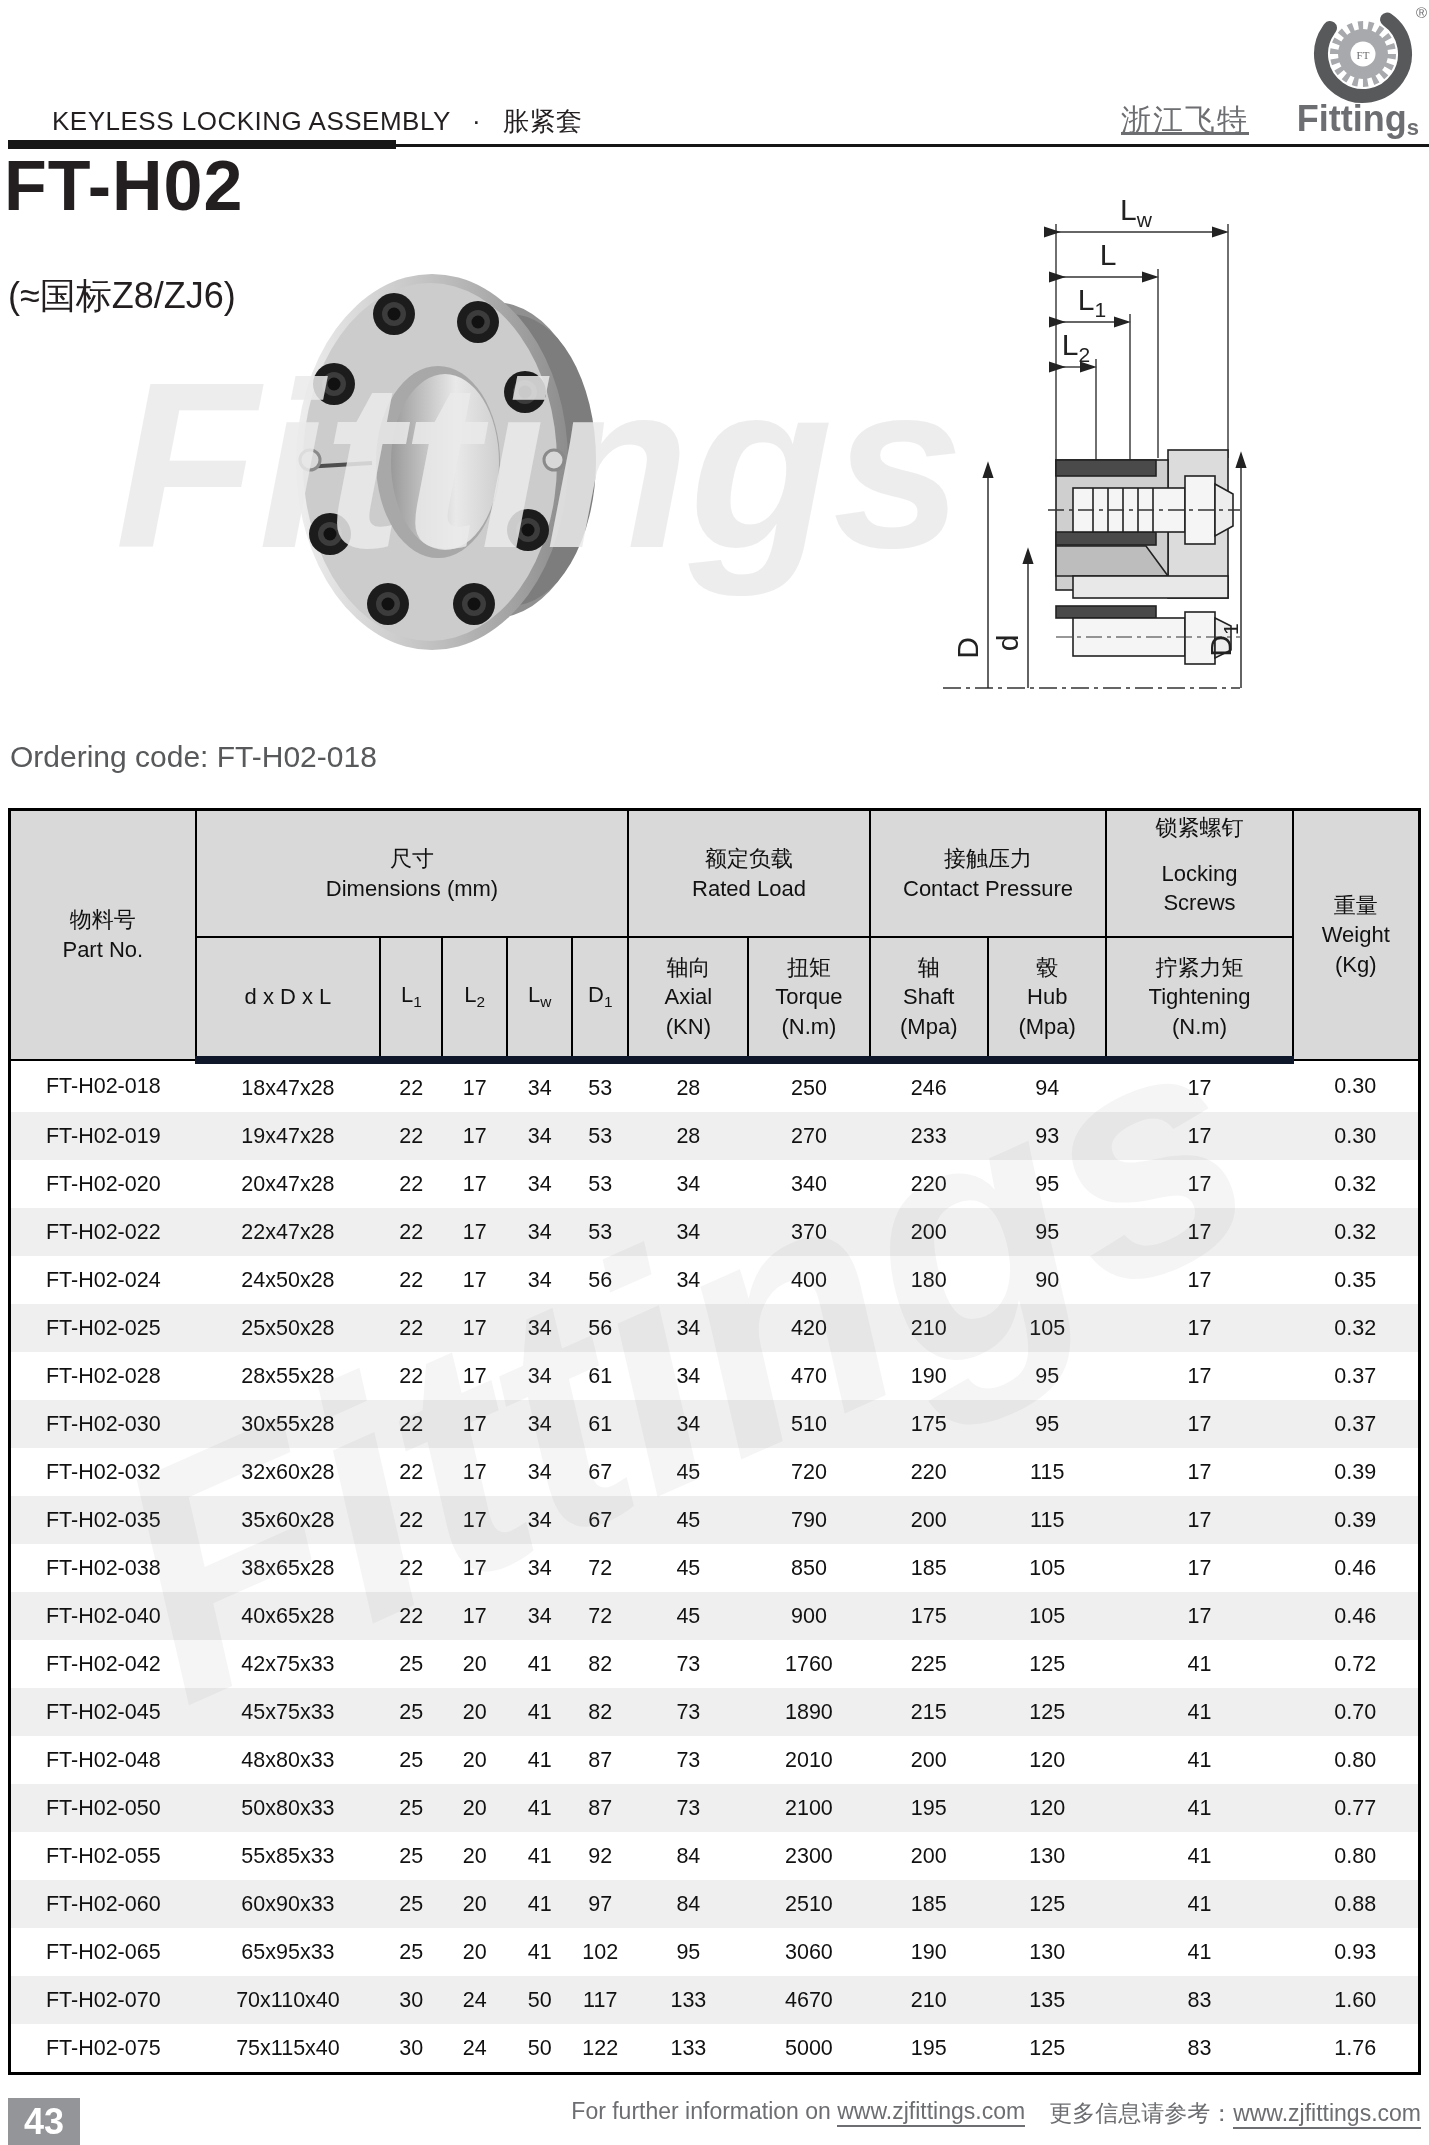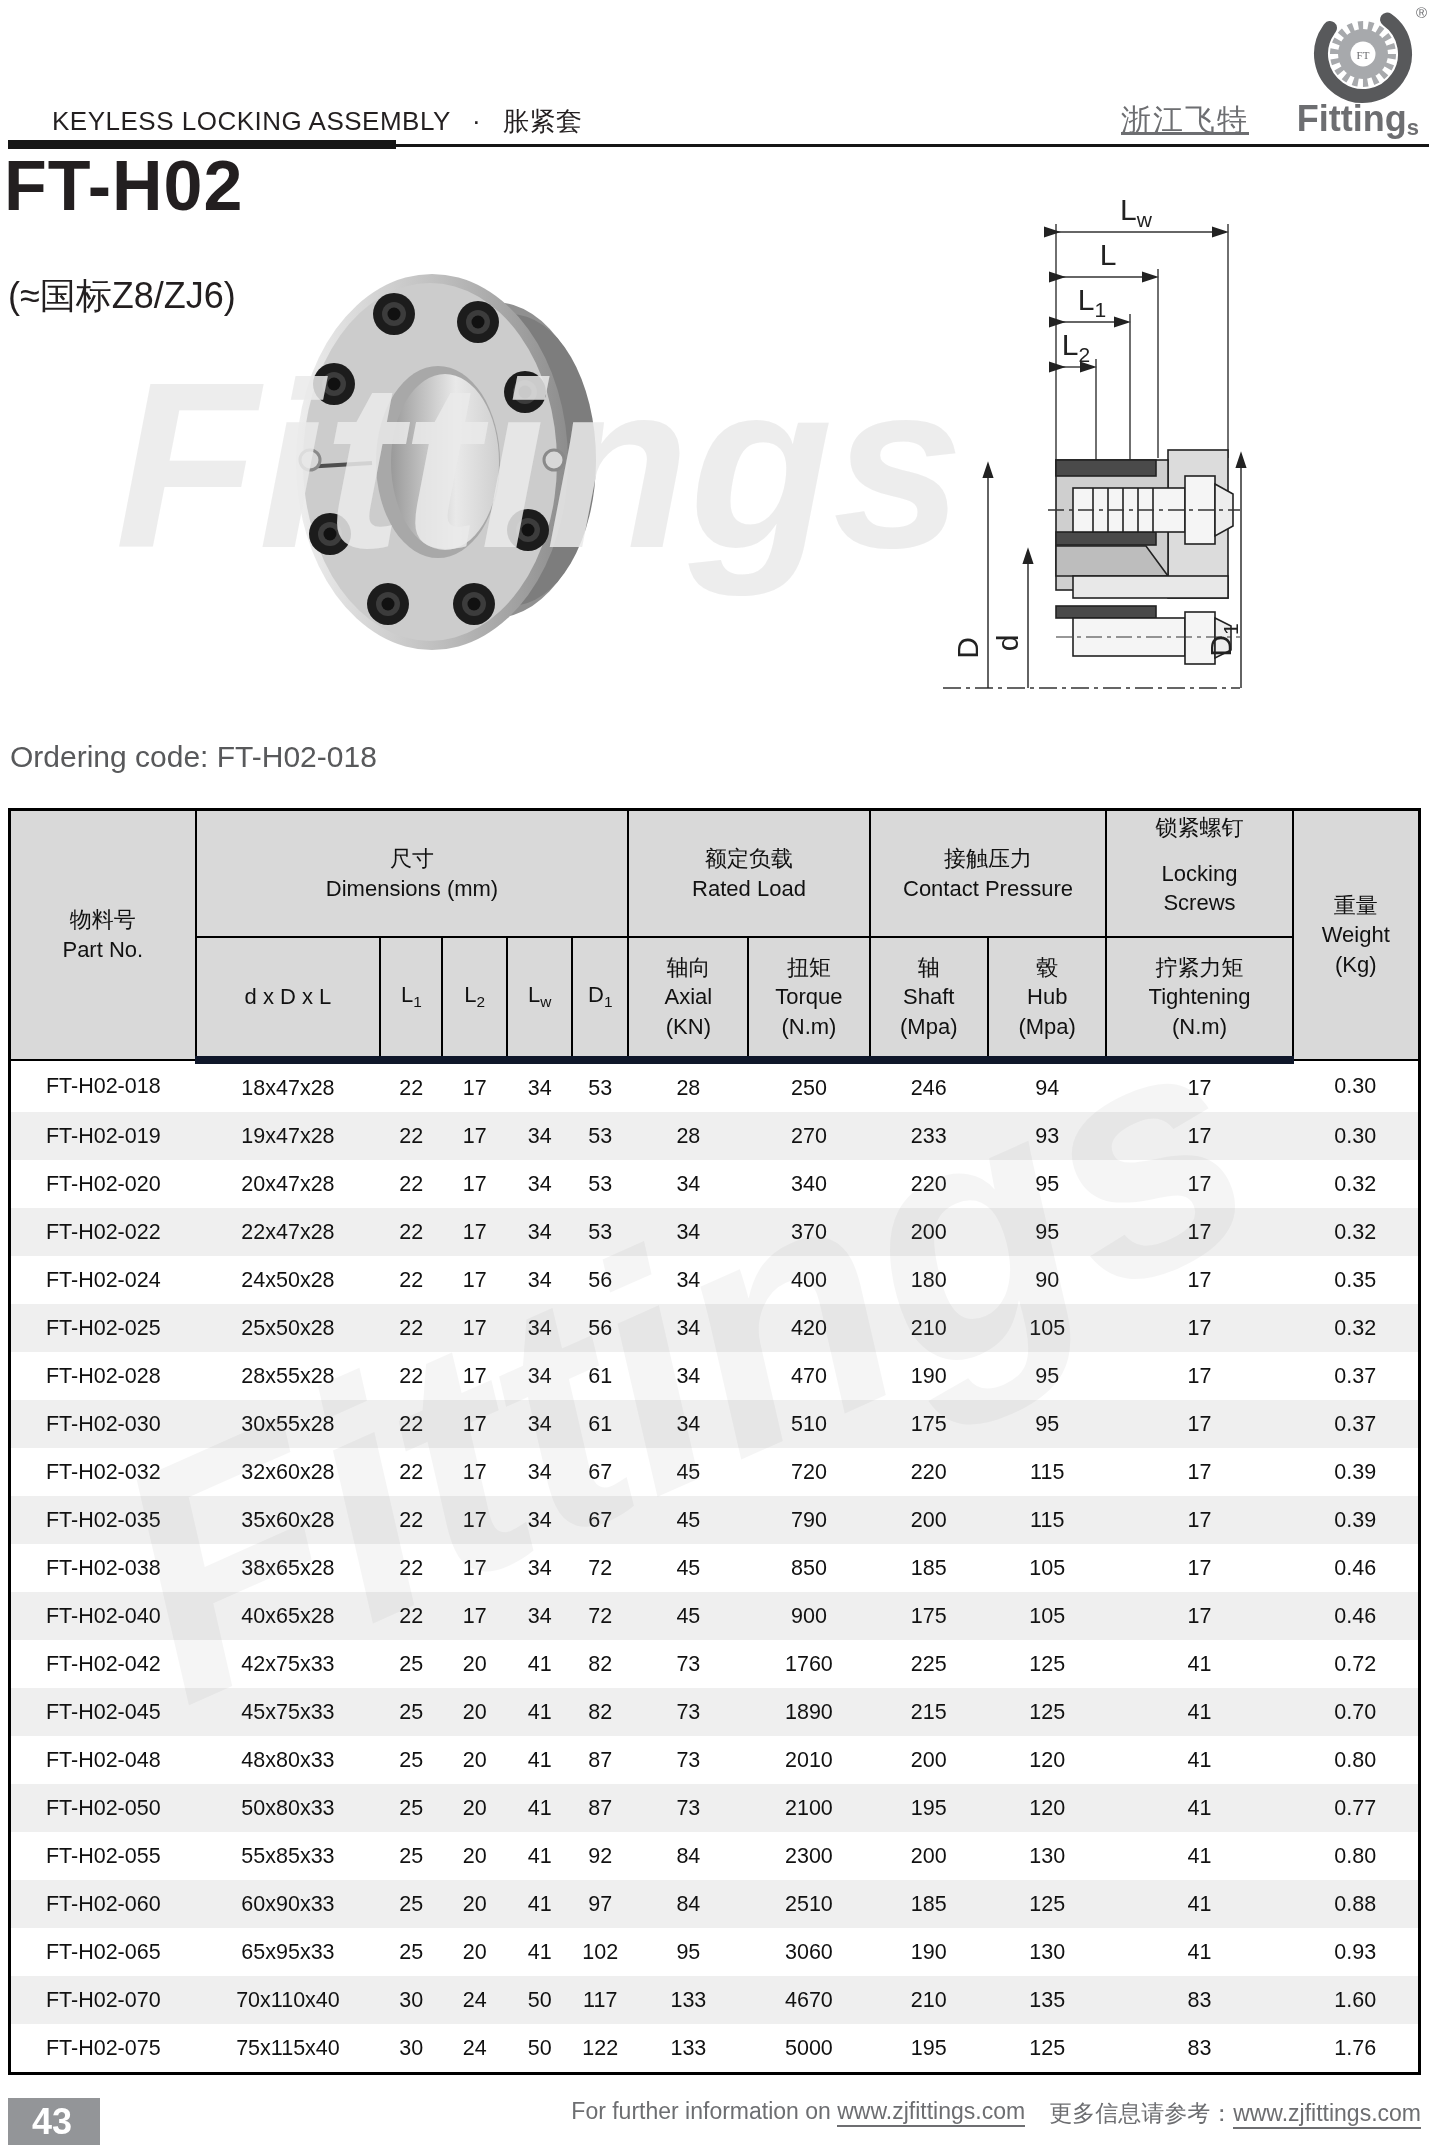--- a/index.html
+++ b/index.html
@@ -43,22 +43,22 @@
   .spec thead th{border:2px solid #000;background:#d9d9d9;font-weight:normal;
                  font-size:22px;line-height:1.35;padding:2px;color:#111;}
   .spec thead tr.group th{height:98px;}
   .spec thead tr.sub th{height:114px;}
   .spec thead tr.sub th{border-bottom:8px solid #0f172a;}
   .spec tbody td{border:none;text-align:center;font-size:21.5px;color:#111;height:48px;padding:0;}
   .spec tbody tr:nth-child(even){background:#efefef;}
   .spec sub{font-size:70%;}
 
   
-  .page-badge{position:absolute;left:8px;top:2098px;width:84px;height:47px;background:#939598;
-              display:flex;align-items:center;padding-left:8px;}
+  .page-badge{position:absolute;left:8px;top:2098px;width:72px;height:47px;background:#939598;
+              display:flex;align-items:center;}
   .page-badge span{color:#fff;font-size:36px;font-weight:bold;padding-left:16px;}
   .footer-info{position:absolute;right:8px;top:2098px;display:flex;gap:24px;
                font-size:23px;color:#6d6e71;white-space:nowrap;}
   .footer-info .lnk{border-bottom:2px solid #6d6e71;padding-bottom:1px;}
 </style>
 </head>
 <body>
 
 <div class="page">
 

